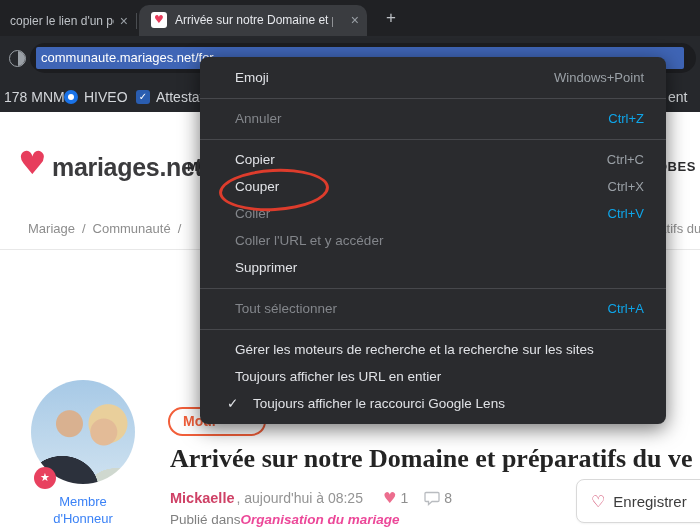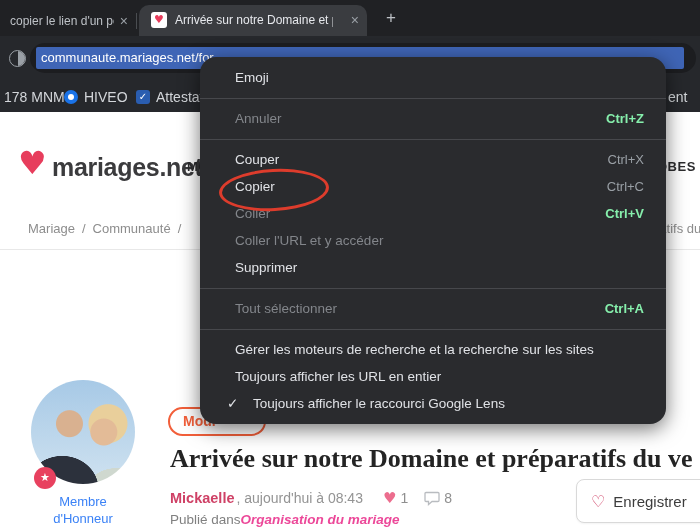--- a/index.html
+++ b/index.html
@@ -73,27 +73,27 @@
   .count{color:#8f8f8f;margin-left:4px;}
   .bubble{margin-left:16px;display:inline-flex;align-items:center;}
   .published{left:170px;top:512px;font-size:13.5px;color:#808080;white-space:nowrap;}
   .category{font-weight:bold;color:#ec4899;font-style:italic;}
   .save-btn{left:576px;top:479px;width:134px;height:44px;box-sizing:border-box;background:#fff;
     border:1px solid #d9d9d9;border-radius:8px;display:flex;align-items:center;padding-left:14px;
     font-size:15px;color:#3c3c3c;box-shadow:0 1px 2px rgba(0,0,0,0.05);}
   .save-heart{color:#cf4166;font-size:16px;margin-right:8px;font-family:"DejaVu Sans",sans-serif;}
 
   
-  .menu{left:200px;top:57px;width:466px;background:#2a2b2e;border-radius:16px;padding:7px 0;
+  .menu{left:200px;top:57px;width:466px;background:#2a2b2e;border-radius:8px;padding:7px 0;
     box-shadow:0 5px 20px rgba(0,0,0,0.55);z-index:10;}
   .mi{height:27px;line-height:27px;padding:0 22px 0 35px;display:flex;justify-content:space-between;
     font-size:13.5px;color:#e0e2e6;white-space:nowrap;}
   .mi .sc{color:#9aa0a6;font-size:13px;margin-left:30px;}
   .mi.disabled{color:#83868b;}
-  .mi.disabled .sc{color:#86efac;font-weight:bold;}
+  .mi.disabled .sc{color:#0ea5e9;}
   .sep{height:1px;background:#47484c;margin:6.5px 0;}
   .check{display:inline-block;width:26px;margin-left:-8px;color:#e0e2e6;font-family:"DejaVu Sans",sans-serif;}
 
   .annot{left:219px;top:169px;width:104px;height:36px;border:3px solid #dd3c2c;border-radius:50%;
     transform:rotate(-3deg);z-index:20;}
 </style>
 </head>
 <body>
 
 <div class="abs chrome">
@@ -143,21 +143,21 @@
 <div class="abs avatar"></div>
 <div class="abs star-badge">★</div>
 <div class="abs member-line" style="top:494px;">Membre</div>
 <div class="abs member-line" style="top:511px;">d'Honneur</div>
 
 <div class="abs post-badge">Modi</div>
 <div class="abs post-title">Arrivée sur notre Domaine et préparatifs du ve</div>
 
 <div class="abs byline">
   <span class="author">Mickaelle</span>
-  <span class="meta">, aujourd'hui à 08:43</span>
+  <span class="meta">, aujourd'hui à 08:25</span>
   <span class="like-heart">♥</span>
   <span class="count">1</span>
   <span class="bubble">
       <svg width="16" height="15" viewBox="0 0 16 15">
         <path d="M2 1.5 h12 a1 1 0 0 1 1 1 v7 a1 1 0 0 1 -1 1 h-6 l-3.5 3 v-3 h-2.5 a1 1 0 0 1 -1 -1 v-7 a1 1 0 0 1 1 -1 z" fill="none" stroke="#b9bcc0" stroke-width="1.3"></path>
       </svg>
     </span>
   <span class="count">8</span>
 </div>
 
@@ -166,35 +166,36 @@
 </div>
 
 <div class="abs save-btn">
   <span class="save-heart">♡</span>
   <span>Enregistrer</span>
 </div>
 
 <div class="abs menu">
   <div class="mi">
     <span>Emoji</span>
+    <span class="sc">Windows+Point</span>
   </div>
   <div class="sep"></div>
   <div class="mi disabled">
     <span>Annuler</span>
     <span class="sc">Ctrl+Z</span>
   </div>
   <div class="sep"></div>
   <div class="mi">
+    <span>Copier</span>
+    <span class="sc">Ctrl+C</span>
+  </div>
+  <div class="mi">
     <span>Couper</span>
     <span class="sc">Ctrl+X</span>
   </div>
-  <div class="mi">
-    <span>Copier</span>
-    <span class="sc">Ctrl+C</span>
-  </div>
   <div class="mi disabled">
     <span>Coller</span>
     <span class="sc">Ctrl+V</span>
   </div>
   <div class="mi disabled">
     <span>Coller l'URL et y accéder</span>
     <span class="sc"></span>
   </div>
   <div class="mi">
     <span>Supprimer</span>

